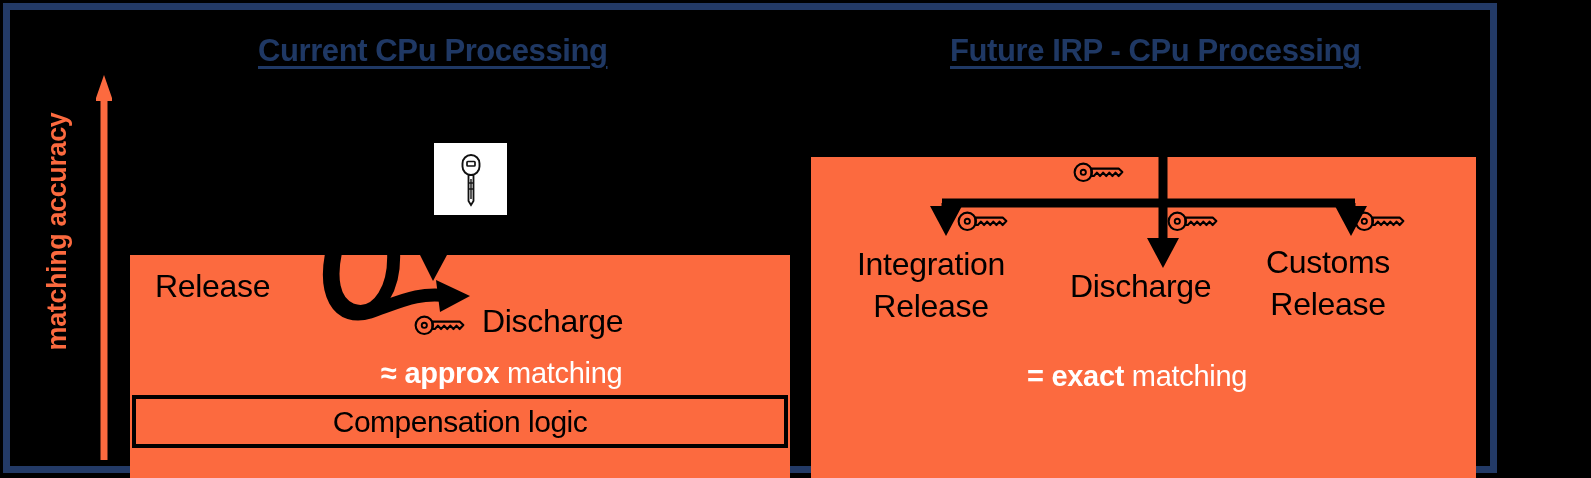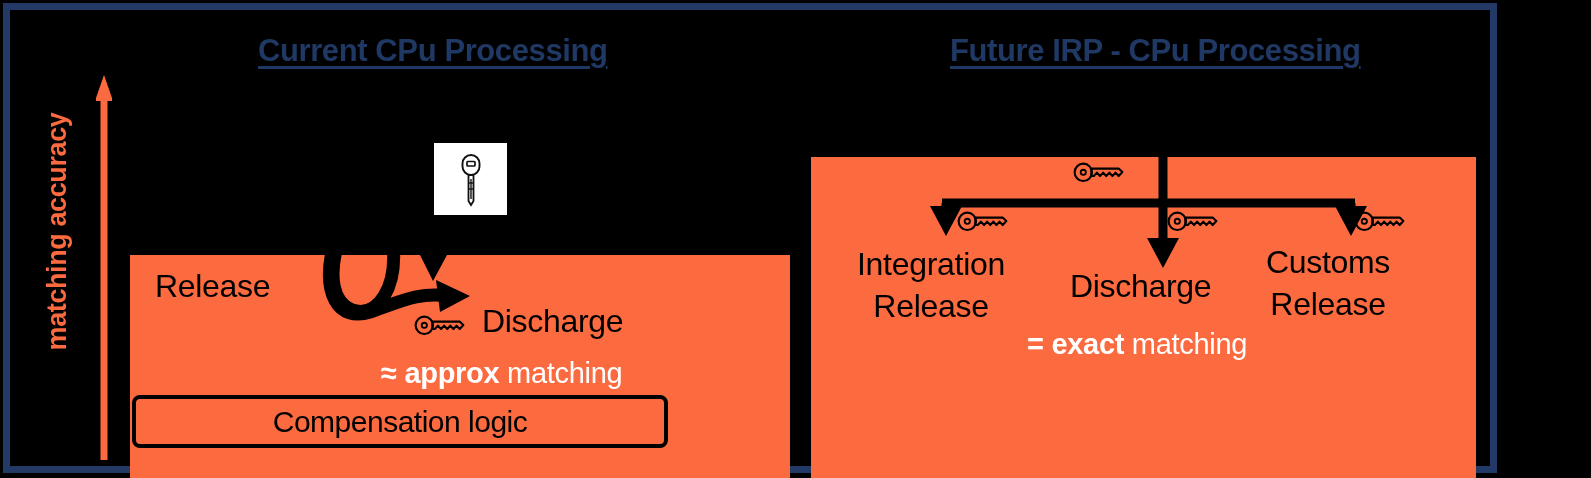--- a/index.html
+++ b/index.html
@@ -90,21 +90,21 @@
     box-sizing: border-box;
     display: flex;
     align-items: center;
     justify-content: center;
     color: #000000;
     font-family: "Liberation Sans", sans-serif;
     font-size: 30px;
     letter-spacing: -0.5px;
     white-space: nowrap;
   }
-  #logic-left  { left: 132px; top: 395px; width: 536px; height: 53px; border-radius: 8px; }
+  #logic-left  { left: 132px; top: 395px; width: 656px; height: 53px; }
   #logic-right { left: 813px; top: 395px; width: 661px; height: 53px; }
 
   
   .panel-foot {
     position: absolute;
     background: #FC6A3F;
     height: 8px;
   }
   #foot-left  { left: 132px; top: 455px; width: 656px; }
   #foot-right { left: 813px; top: 455px; width: 661px; }
@@ -129,21 +129,21 @@
   .match-line {
     position: absolute;
     color: #FFFFFF;
     font-family: "Liberation Sans", sans-serif;
     font-size: 29px;
     letter-spacing: -0.3px;
     white-space: nowrap;
   }
   .match-line b { font-weight: bold; }
   #match-left  { left: 381px; top: 357px; }
-  #match-right { left: 1027px; top: 328px; }
+  #match-right { left: 1027px; top: 360px; }
 
   
   #keycard {
     position: absolute;
     left: 434px;
     top: 143px;
     width: 73px;
     height: 72px;
     background: #FFFFFF;
   }

